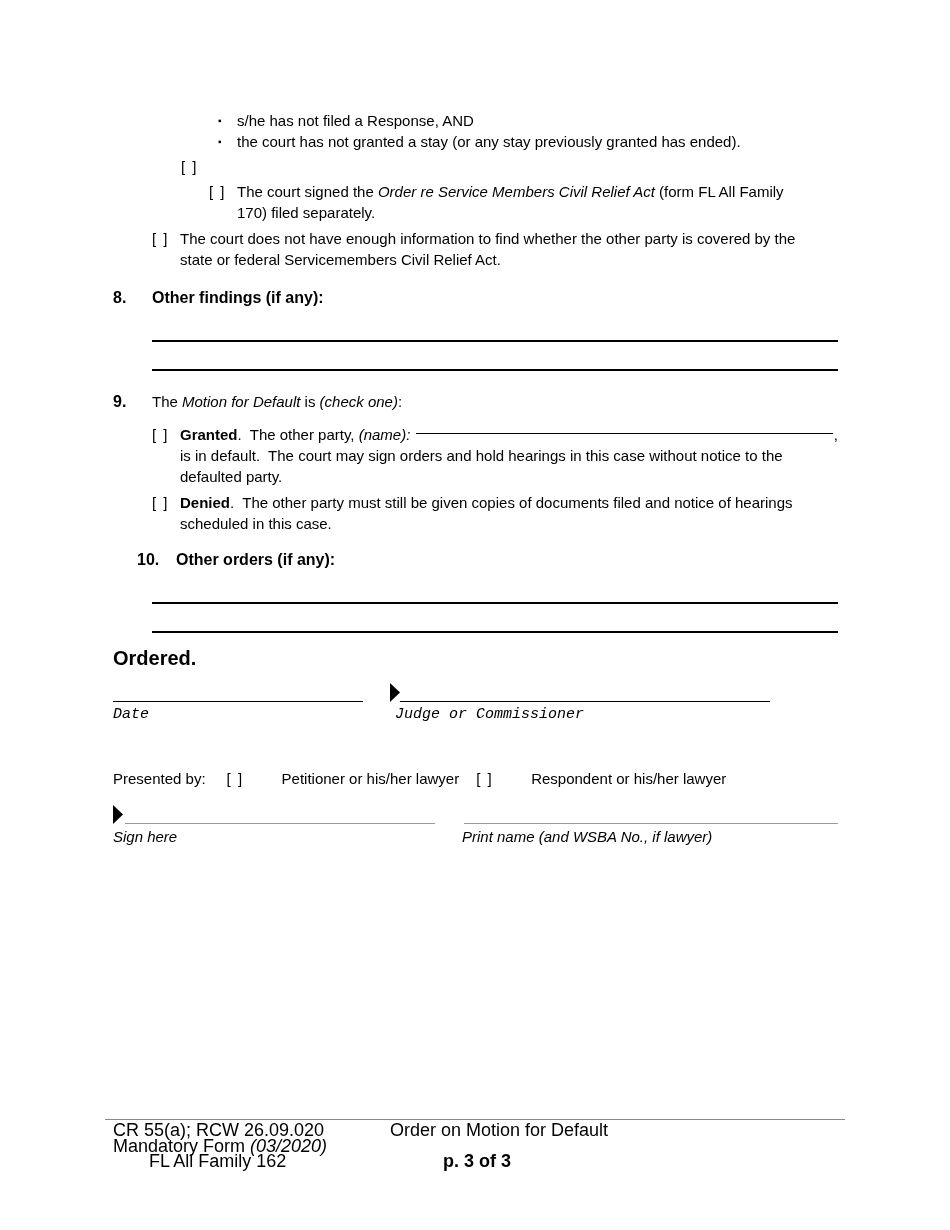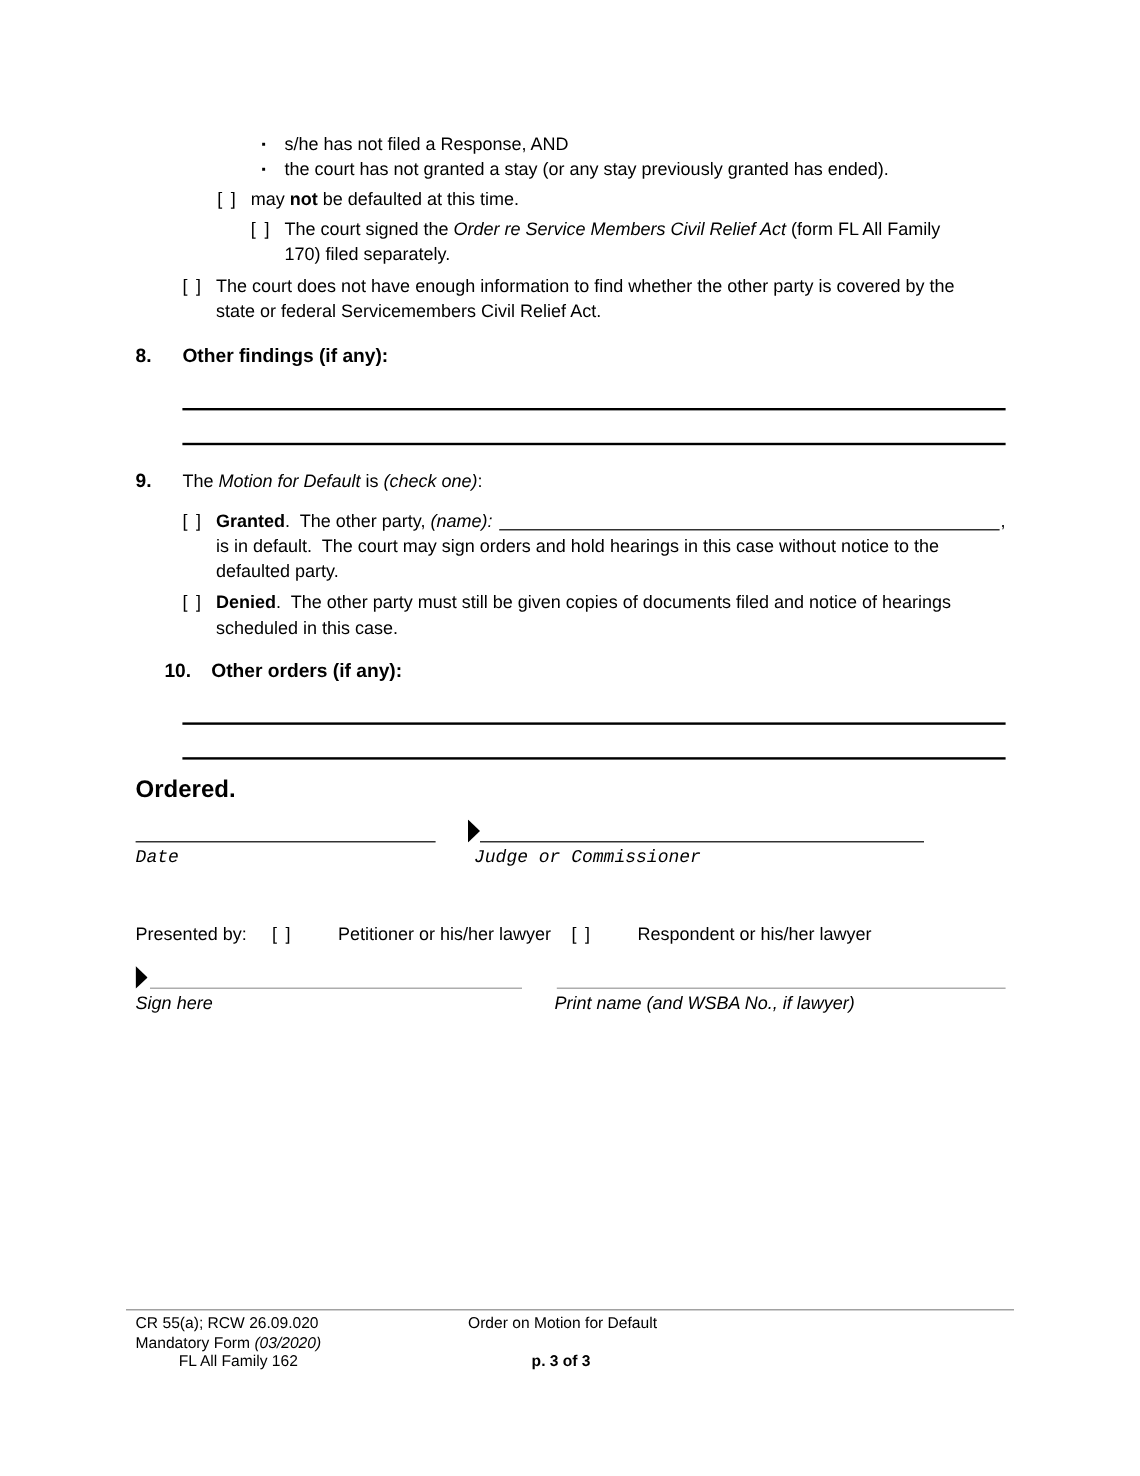--- a/index.html
+++ b/index.html
@@ -37,21 +37,21 @@
   .court-orders { margin-top:16px; position:relative; font-size:17px; line-height:23px; }
   .court-orders .arrow-wrap { position:absolute; left:-26px; top:4px; }
   .co-title { font-weight:bold; font-style:italic; }
 
   .heading-9 { margin-top:20px; display:flex; line-height:22px; }
   .heading-9 .sec-num { font-weight:bold; font-size:16px; }
   .it { font-style:italic; }
 
   .row-granted { margin-top:11px; margin-left:39px; }
   .granted-wrap { flex:1; }
-  .granted-line1 { display:flex; align-items:flex-end; }
+  .granted-line1 { display:flex; align-items:center; }
   .granted-line1 > span, .granted-line1 > b, .granted-line1 > i { white-space:pre; }
   .name-blank { flex:1; height:0; border-bottom:1.8px solid #000; margin:0 1px 3px 6px; }
   .row-denied { margin-top:5px; margin-left:39px; }
 
   .ordered { margin-top:14px; font-weight:bold; font-size:20px; line-height:22px; }
 
   .sig-row { margin-top:14px; display:flex; align-items:flex-end; height:19px; }
   .date-line { width:250px; height:0; border-bottom:1.8px solid #000; }
   .sig-row .pointer { margin-left:27px; display:block; }
   .judge-line { width:370px; height:0; border-bottom:1.8px solid #000; }
@@ -65,21 +65,21 @@
 
   .sign-row { margin-top:15px; display:flex; align-items:flex-end; height:20px; }
   .sign-line { width:310px; height:0; border-bottom:1px solid #9a9a9a; margin-left:2px; }
   .print-line { flex:1; height:0; border-bottom:1px solid #9a9a9a; margin-left:29px; }
   .sign-labels { margin-top:2px; display:flex; font-style:italic; }
   .sign-here-label { width:349px; flex:none; }
 
   .pointer polygon { fill:#000; }
   .co-arrow polygon { fill:#fff; stroke:#000; stroke-width:1.4; }
 
-  .footer { position:absolute; left:105px; right:105px; top:1091px; border-top:1px solid #8a8a8a; font-size:13px; line-height:15.5px; }
+  .footer { position:absolute; left:105px; right:105px; top:1119px; border-top:1px solid #8a8a8a; font-size:18px; line-height:15.5px; }
   .f-row { position:relative; height:15.5px; }
   .f-row.first { margin-top:3px; }
   .f-left { position:absolute; left:8px; white-space:pre; }
   .f-center { position:absolute; left:285px; }
   .f-center3 { position:absolute; left:338px; font-weight:bold; }
   .f-bold { font-weight:normal;padding-left:36px; }
 </style>
 </head>
 <body>
 
@@ -92,21 +92,20 @@
         <span>s/he has not filed a Response, AND</span>
       </div>
       <div class="bullet-row">
         <span class="bullet-glyph">▪</span>
         <span>the court has not granted a stay (or any stay previously granted has ended).</span>
       </div>
     </div>
 
     <div class="cb-row row-may-not">
       <span class="checkbox">[ ]</span>
-      <div class="cb-text"><span>may </span><b>not</b><span> be defaulted at this time.</span></div>
     </div>
 
     <div class="cb-row row-court-signed">
       <span class="checkbox">[ ]</span>
       <div class="cb-text"><span>The court signed the </span><i>Order re Service Members Civil Relief Act</i><span> (form FL All Family 170) filed separately.</span></div>
     </div>
 
     <div class="cb-row row-no-info">
       <span class="checkbox">[ ]</span>
       <div class="cb-text">The court does not have enough information to find whether the other party is covered by the state or federal Servicemembers Civil Relief Act.</div>

